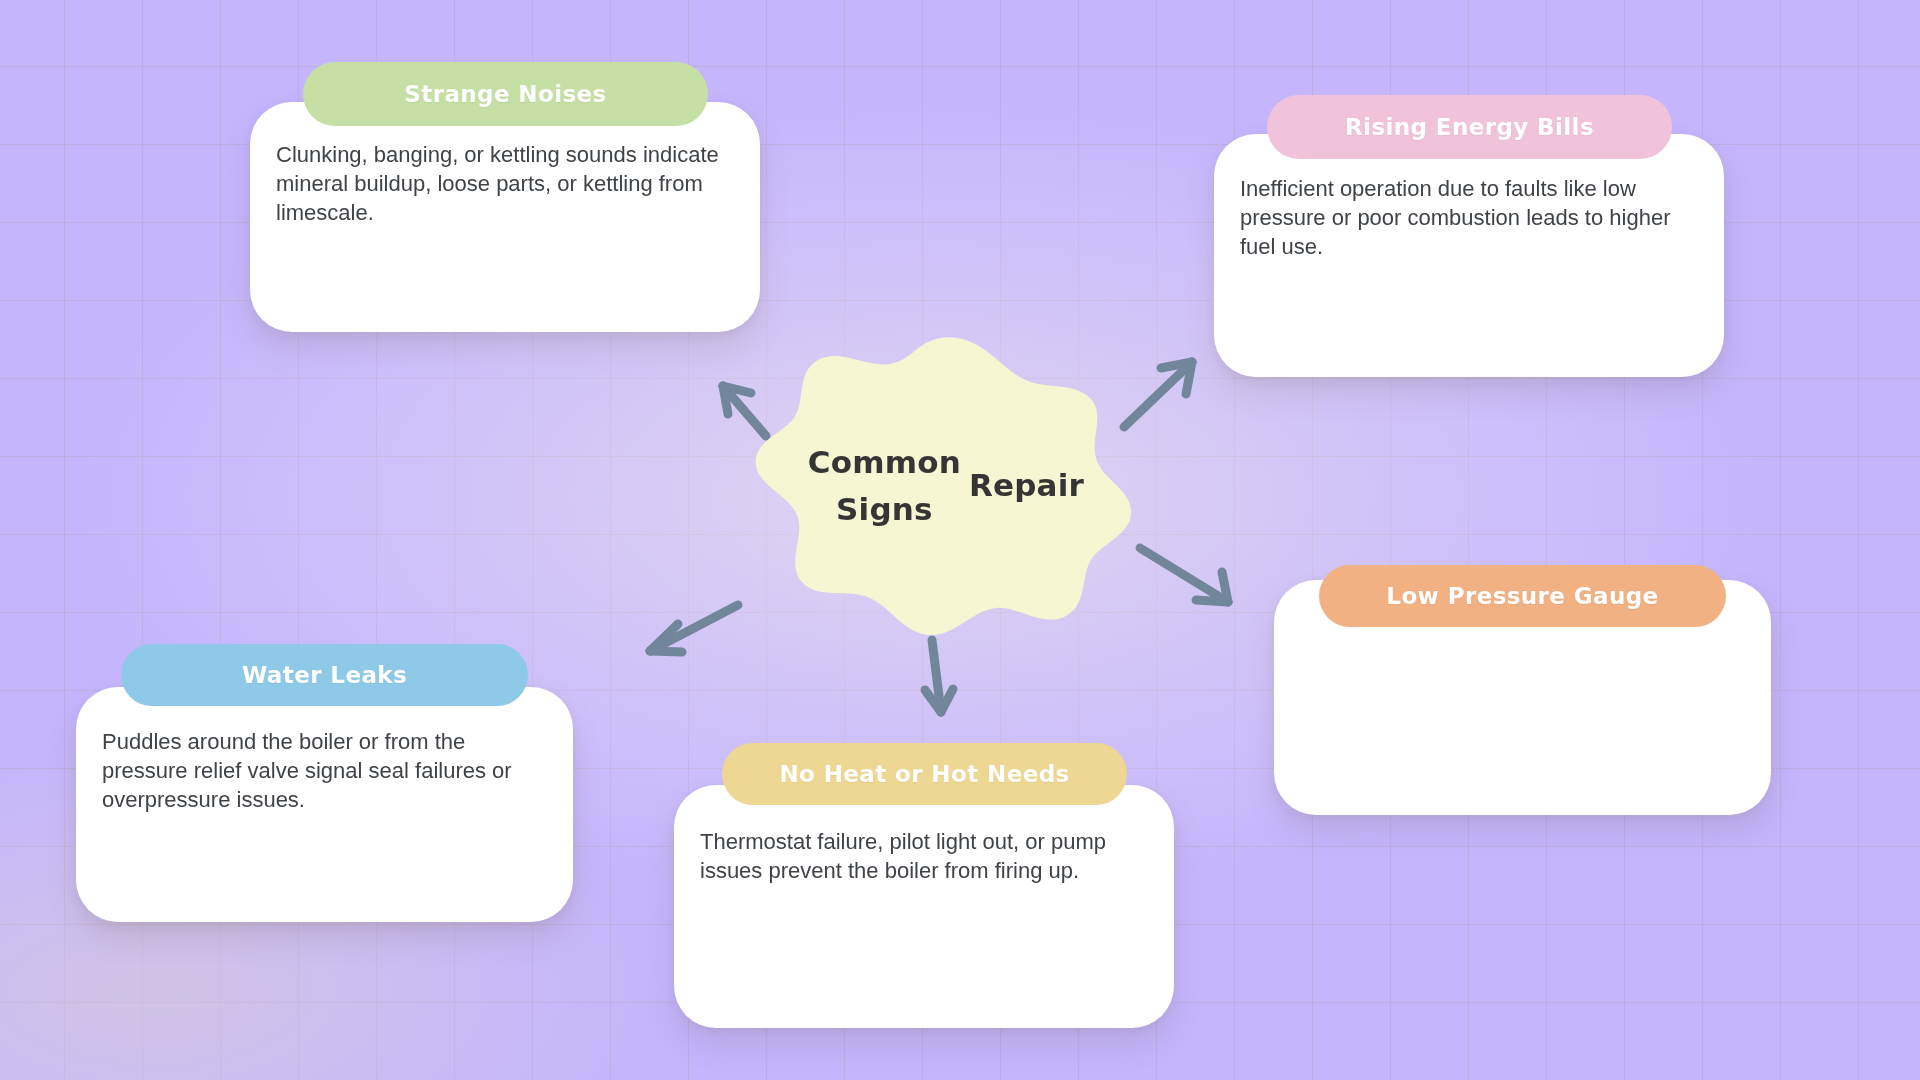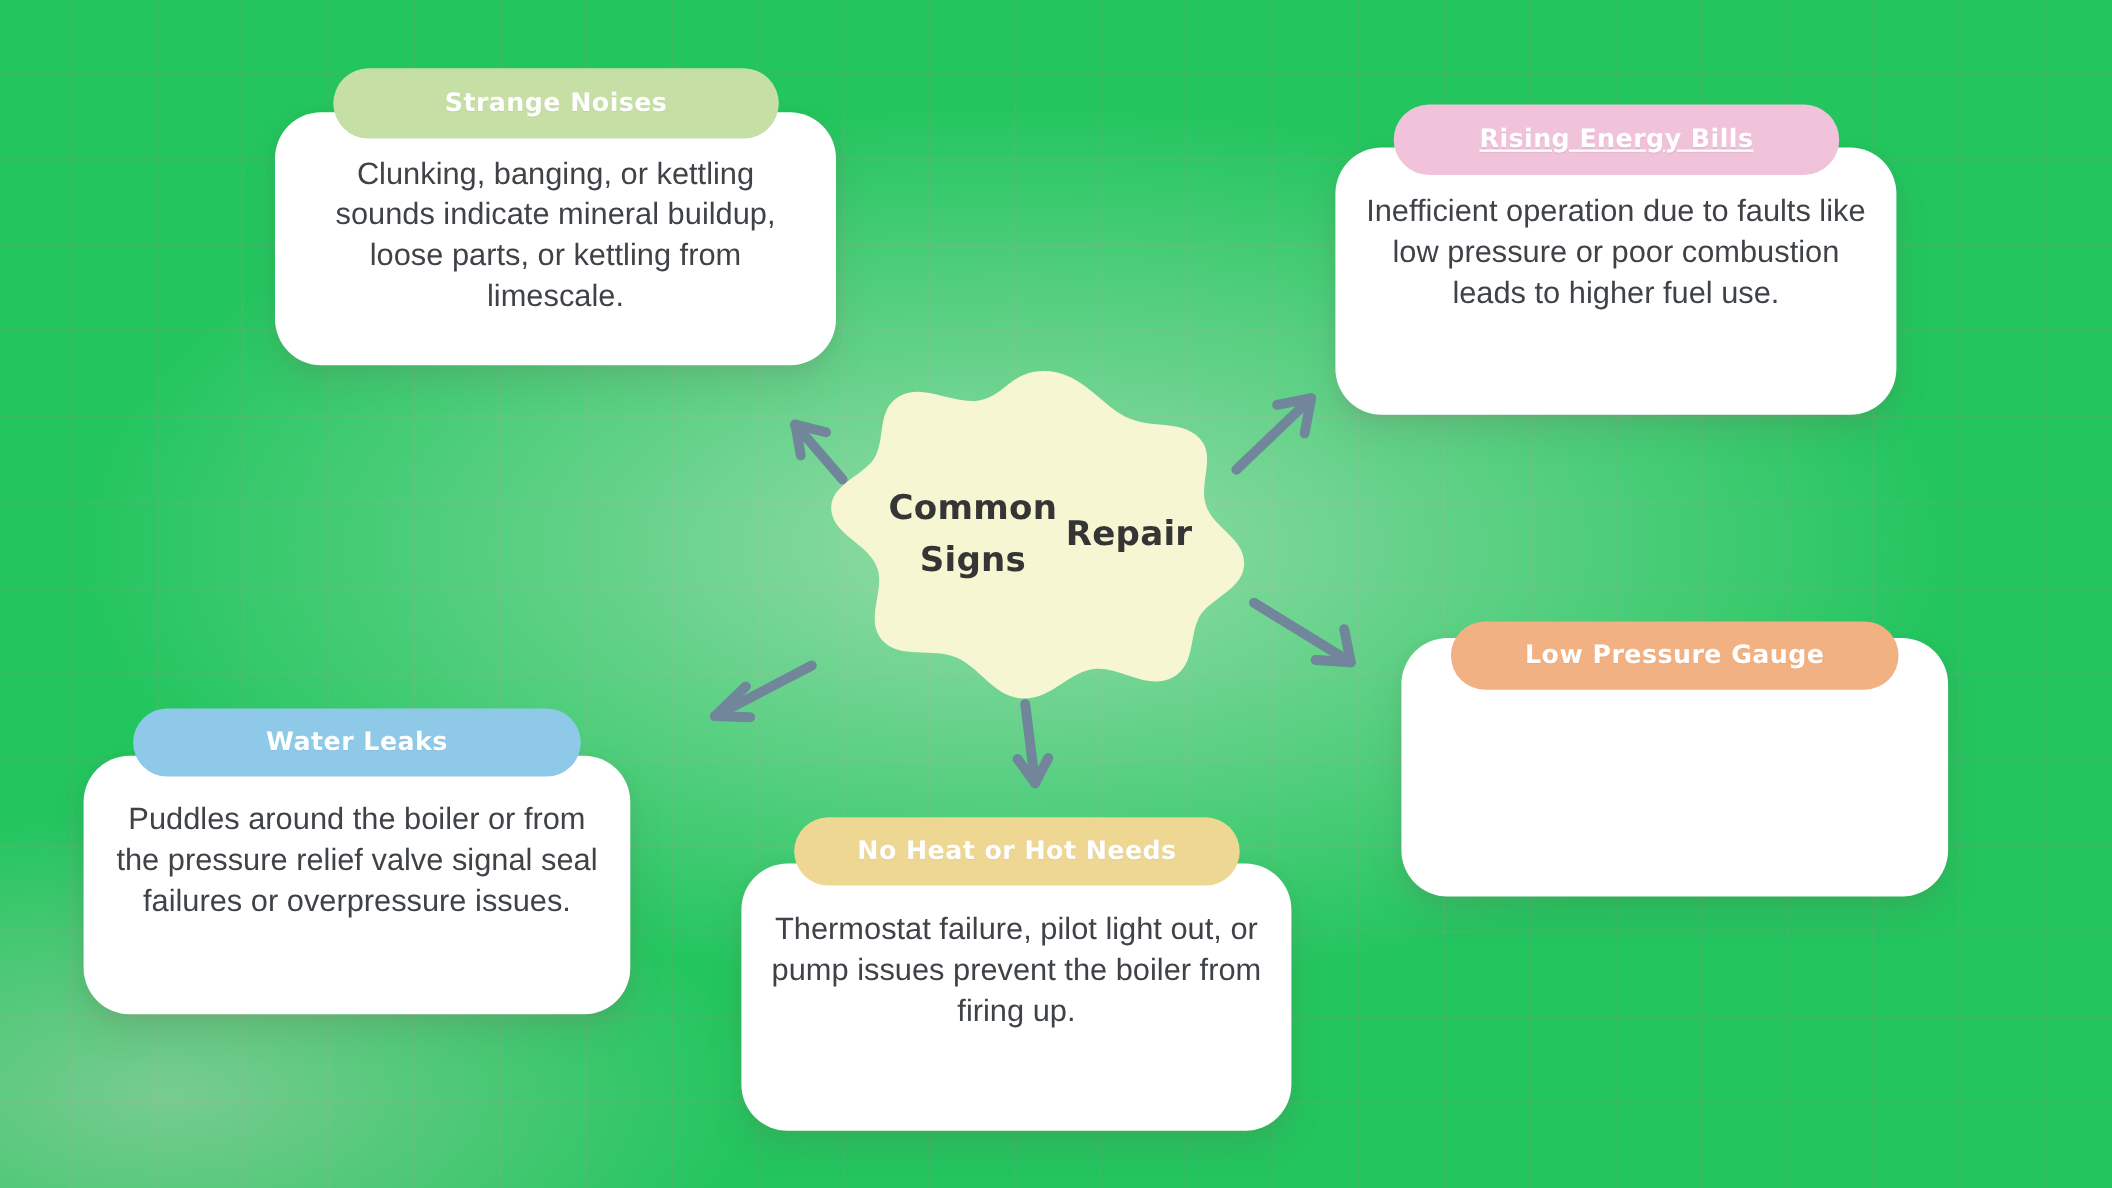--- a/index.html
+++ b/index.html
@@ -15,21 +15,21 @@
     background: #ece2da;
     position: relative;
   }
 
   
   #canvas {
     position: absolute;
     inset: 0;
     width: 1920px;
     height: 1080px;
-    background-color: #22c55e;
+    background-color: #c4b5fd;
   }
 
   #grid-layer {
     position: absolute;
     inset: 0;
     background-image:
       linear-gradient(to right, rgba(160,140,125,0.20) 1.5px, transparent 1.5px),
       linear-gradient(to bottom, rgba(160,140,125,0.20) 1.5px, transparent 1.5px);
     background-size: 78px 78px;
     background-position: -14px -12px;
@@ -66,35 +66,35 @@
     font-size: 23px;
     letter-spacing: 0.4px;
     text-shadow: 0 1px 1px rgba(0,0,0,0.05);
     z-index: 3;
   }
 
   .card-body {
     position: absolute;
     left: 0;
     right: 0;
-    text-align: center;
+    text-align: left;
     color: #3f4347;
     font-family: "Liberation Sans", sans-serif;
-    font-size: 28px;
+    font-size: 22px;
     line-height: 1.32;
     padding: 0 26px;
   }
 
   
   #card-strange-noises   { left: 250px;  top: 102px; width: 510px;  height: 230px; }
   #card-strange-noises .card-header { left: 53px;  top: -40px; width: 405px; height: 64px; }
   #card-strange-noises .card-body   { top: 38px; }
 
   #card-rising-energy    { left: 1214px; top: 134px; width: 510px;  height: 243px; }
-  #card-rising-energy .card-header  { left: 53px;  top: -39px; width: 405px; height: 64px; text-decoration: underline; }
+  #card-rising-energy .card-header  { left: 53px;  top: -39px; width: 405px; height: 64px; }
   #card-rising-energy .card-body    { top: 40px; }
 
   #card-low-pressure     { left: 1274px; top: 580px; width: 497px;  height: 235px; }
   #card-low-pressure .card-header   { left: 45px;  top: -43px; width: 407px; height: 62px; }
   #card-low-pressure .card-body     { top: 40px; }
 
   #card-water-leaks      { left: 76px;   top: 687px; width: 497px;  height: 235px; }
   #card-water-leaks .card-header    { left: 45px;  top: -43px; width: 407px; height: 62px; }
   #card-water-leaks .card-body      { top: 40px; }
 

